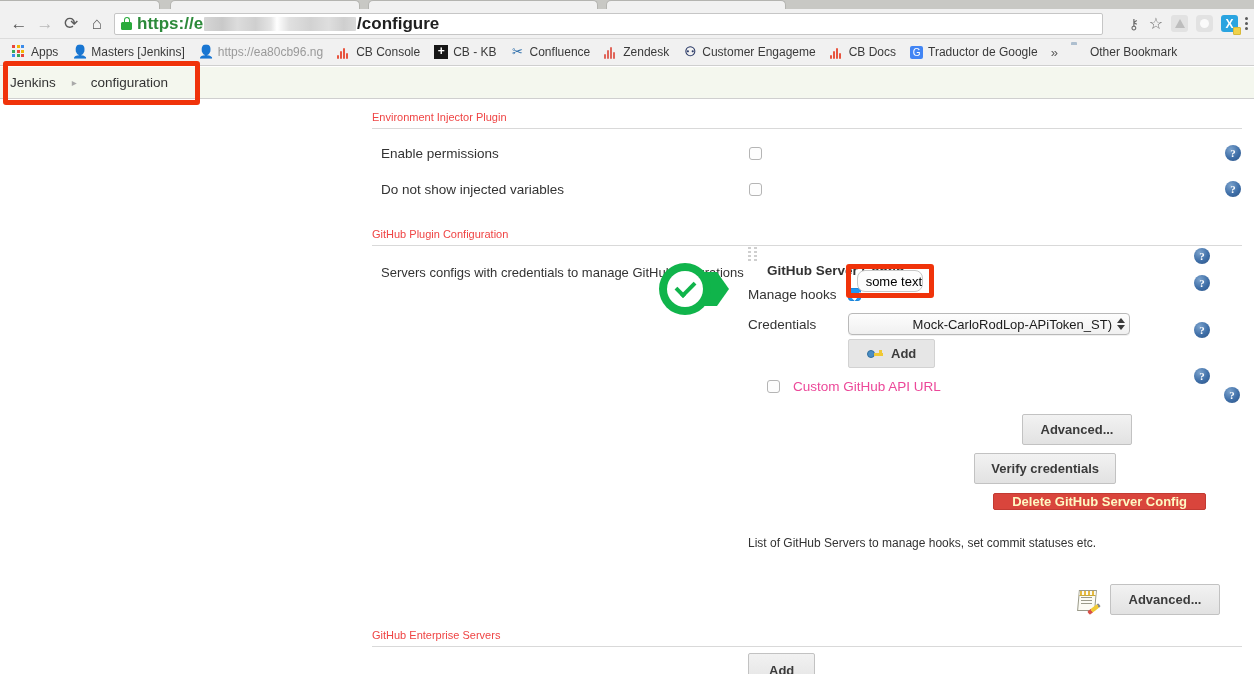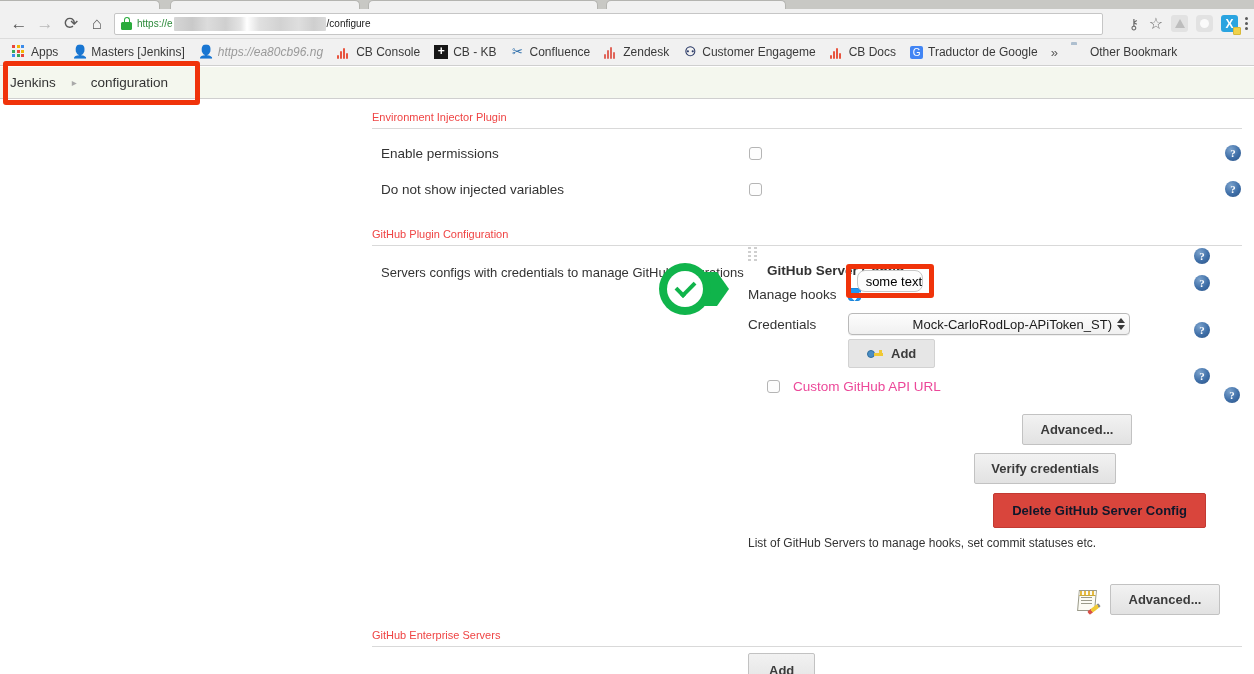--- a/index.html
+++ b/index.html
@@ -33,22 +33,22 @@
     width: 26px; height: 26px; display: flex;
     align-items: center; justify-content: center;
     color: #5a5a5a; font-size: 17px; line-height: 1;
   }
   .navbtn.dim { color: #b9b9b9; }
 
   #omnibox {
     flex: 1; height: 22px; margin: 0 20px 0 4px;
     background: #ffffff; border: 1px solid #c6c6c6; border-radius: 2px;
     display: flex; align-items: center; padding: 0 6px;
-    font-size: 10px; color: #202020;
-    position: relative; overflow: hidden;
+    font-size: 17px; color: #202020;
+    position: relative; overflow: hidden; font-weight: bold;
   }
   #lock-icon {
     width: 11px; height: 13px; position: relative; margin-right: 5px; flex: none;
   }
   #lock-icon .body {
     position: absolute; left: 0; bottom: 0; width: 11px; height: 8px;
     background: #2aab3c; border-radius: 1.5px;
   }
   #lock-icon .shackle {
     position: absolute; left: 2.5px; top: 0; width: 6px; height: 6px;
@@ -102,21 +102,21 @@
     height: 27px; background: #f1f1f1;
     border-bottom: 1px solid #cfcfcf;
     display: flex; align-items: center; padding: 0 5px;
     font-size: 12px; color: #3a3a3a; white-space: nowrap; overflow: hidden;
   }
   .bm {
     display: flex; align-items: center; gap: 5px;
     padding: 0 7px; height: 22px; flex: none;
   }
   .bm-label { line-height: 1; }
-  .bm-label.faded { color: #9a9a9a; font-style: italic; }
+  .bm-label.faded { color: #9a9a9a; }
   .bmicon { width: 14px; height: 14px; flex: none; position: relative; }
 
   .ic-apps { display: grid; grid-template-columns: repeat(3, 3px);
     grid-template-rows: repeat(3, 3px); gap: 1.5px; }
   .ic-apps i { display: block; width: 3px; height: 3px; }
   .ic-apps i:nth-child(1){background:#e8453c}.ic-apps i:nth-child(2){background:#f2b600}
   .ic-apps i:nth-child(3){background:#3b8bea}.ic-apps i:nth-child(4){background:#37a85a}
   .ic-apps i:nth-child(5){background:#e8453c}.ic-apps i:nth-child(6){background:#f2b600}
   .ic-apps i:nth-child(7){background:#3b8bea}.ic-apps i:nth-child(8){background:#37a85a}
   .ic-apps i:nth-child(9){background:#e8453c}
@@ -243,22 +243,22 @@
   .btn {
     background: linear-gradient(#f2f2f2, #e2e2e2);
     border: 1px solid #c2c2c2; border-radius: 2px;
     font-size: 13px; font-weight: bold; color: #3b3b3b;
     padding: 7px 16px; display: inline-flex; align-items: center;
     justify-content: center; gap: 8px; white-space: nowrap;
     font-family: "Liberation Sans", sans-serif;
   }
   .btn.plain { background: #e6e6e6; border-color: #d2d2d2; }
   .btn.danger {
-    background: #d9453c; border-color: #c23a32; color: #0f172a;
-    padding: 9px 18px;
+    background: #d9453c; border-color: #c23a32; color: #fef9c3;
+    padding: 0 18px;
   }
   .key-icon { width: 16px; height: 11px; position: relative; flex: none; }
   .key-icon .k-head {
     position: absolute; left: 0; top: 2px; width: 8px; height: 8px;
     border-radius: 50%; background: #4a8dc4; border: 1.5px solid #2f6e9e;
   }
   .key-icon .k-shaft {
     position: absolute; left: 7px; top: 4.5px; width: 9px; height: 3px;
     background: #f0c935;
   }

